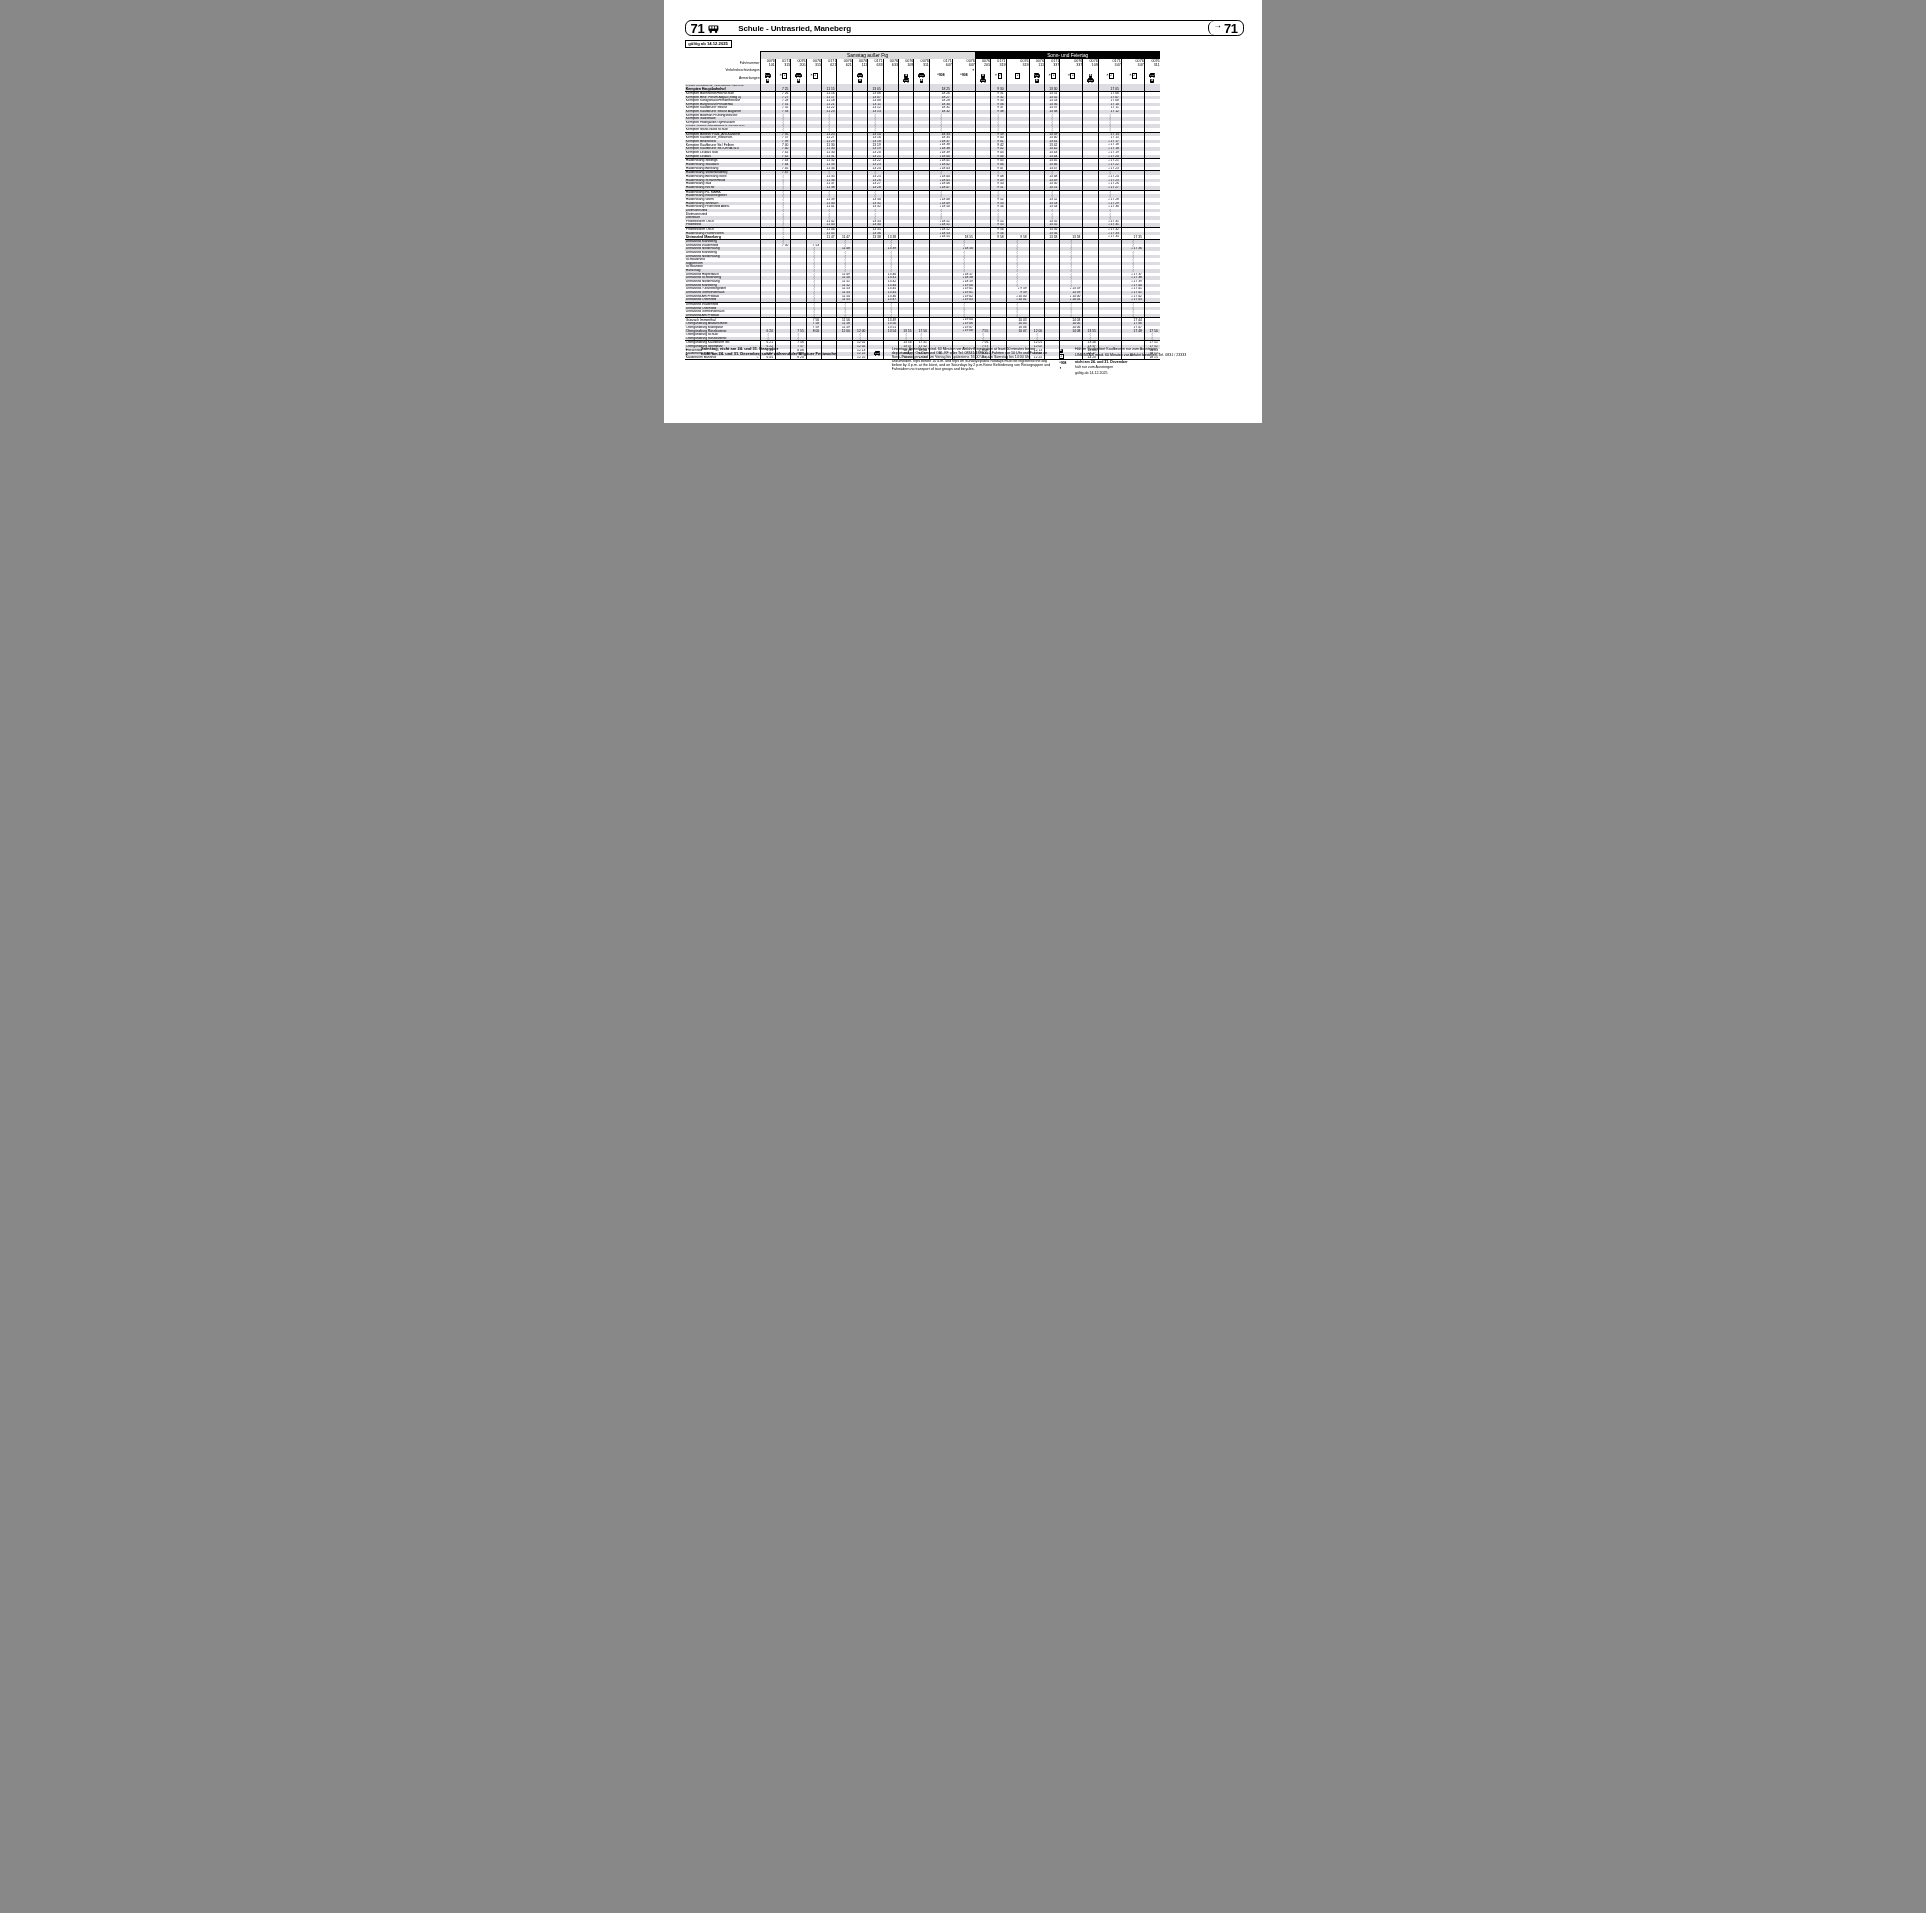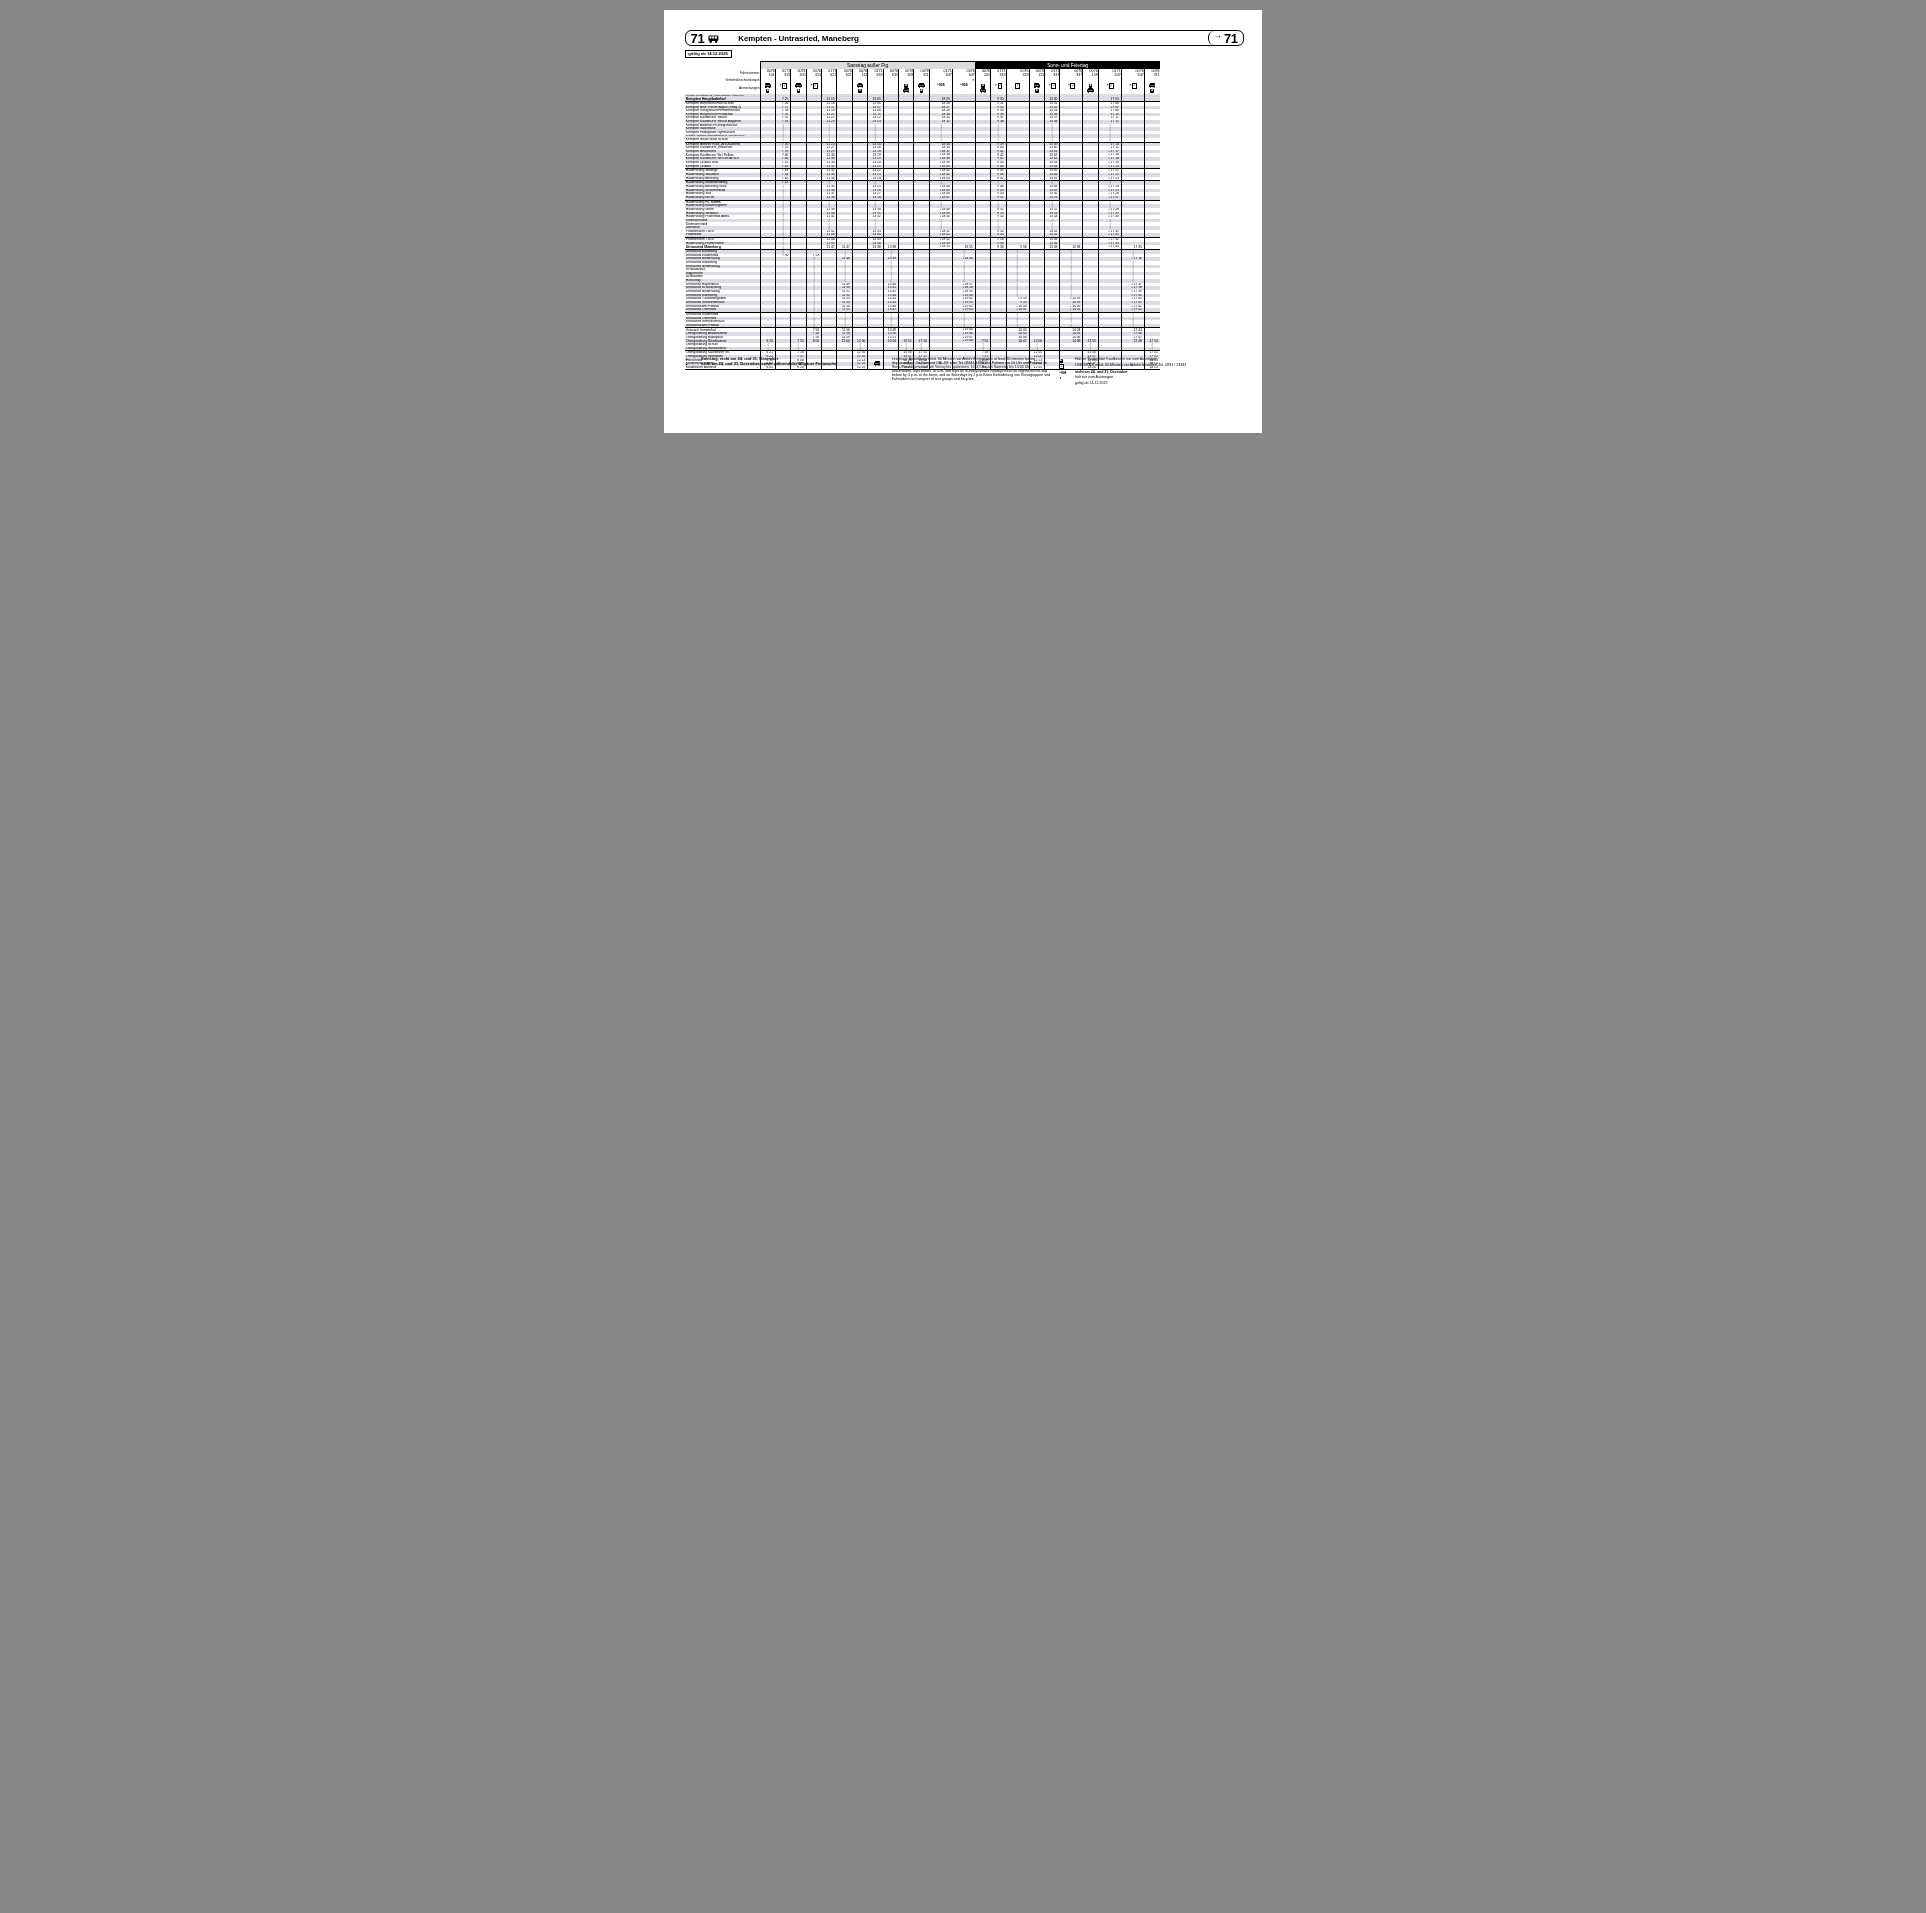--- a/index.html
+++ b/index.html
@@ -1,16 +1,16 @@
 <!DOCTYPE html>
 <html style="font-size:6.2px"><head>
 <meta charset="utf-8">
 <style>
   html,body{margin:0;padding:0;background:#888;}
-  .page{width:598px;height:423px;background:#fff;position:relative;margin:10px auto;
+  .page{width:598px;height:423px;background:#fff;position:relative;margin:0 auto;
         font-family:"Liberation Sans",sans-serif;color:#000;}
   
   .titlebar{position:absolute;left:21px;top:20.4px;width:559px;height:16px;
     border:1.2px solid #000;border-radius:6.2px;display:flex;align-items:center;box-sizing:border-box;}
   .route-num{font-size:13px;font-weight:bold;letter-spacing:-0.4px;margin:0 3.9px 0 4.6px;line-height:1;}
   .bus-ic{width:11.6px;height:9.2px;margin-right:18.5px;}
   .title-txt{font-size:8px;font-weight:bold;letter-spacing:-0.1px;}
   .tb-right{margin-left:auto;display:flex;align-items:center;padding-right:5.4px;border-left:1.2px solid #000;
     height:100%;border-radius:6.2px 0 0 6.2px;padding-left:3.9px;}
   .arrow-g{font-size:8.5px;font-weight:bold;margin-right:2.3px;transform:translateY(-3.1px);}
@@ -80,21 +80,21 @@
   <div class="titlebar">
     <div class="route-num">71</div>
     <svg class="bus-ic" viewBox="0 0 30 24">
       <rect x="1" y="4" width="26" height="14" rx="3" fill="#000"></rect>
       <rect x="4" y="6" width="5" height="6" fill="#fff"></rect>
       <rect x="11" y="6" width="5" height="6" fill="#fff"></rect>
       <rect x="18" y="6" width="5" height="6" fill="#fff"></rect>
       <circle cx="7" cy="20" r="3.2" fill="#000"></circle>
       <circle cx="21" cy="20" r="3.2" fill="#000"></circle>
     </svg>
-    <div class="title-txt">Kempten - Untrasried, Maneberg</div>
+    <div class="title-txt">Schule - Untrasried, Maneberg</div>
     <div class="tb-right">
       <span class="arrow-g">→</span>
       <span class="route-num2">71</span>
     </div>
   </div>
 
   <div class="validbox">gültig ab 14.12.2025</div>
 
   <table class="tt" id="tt">
       <colgroup>

